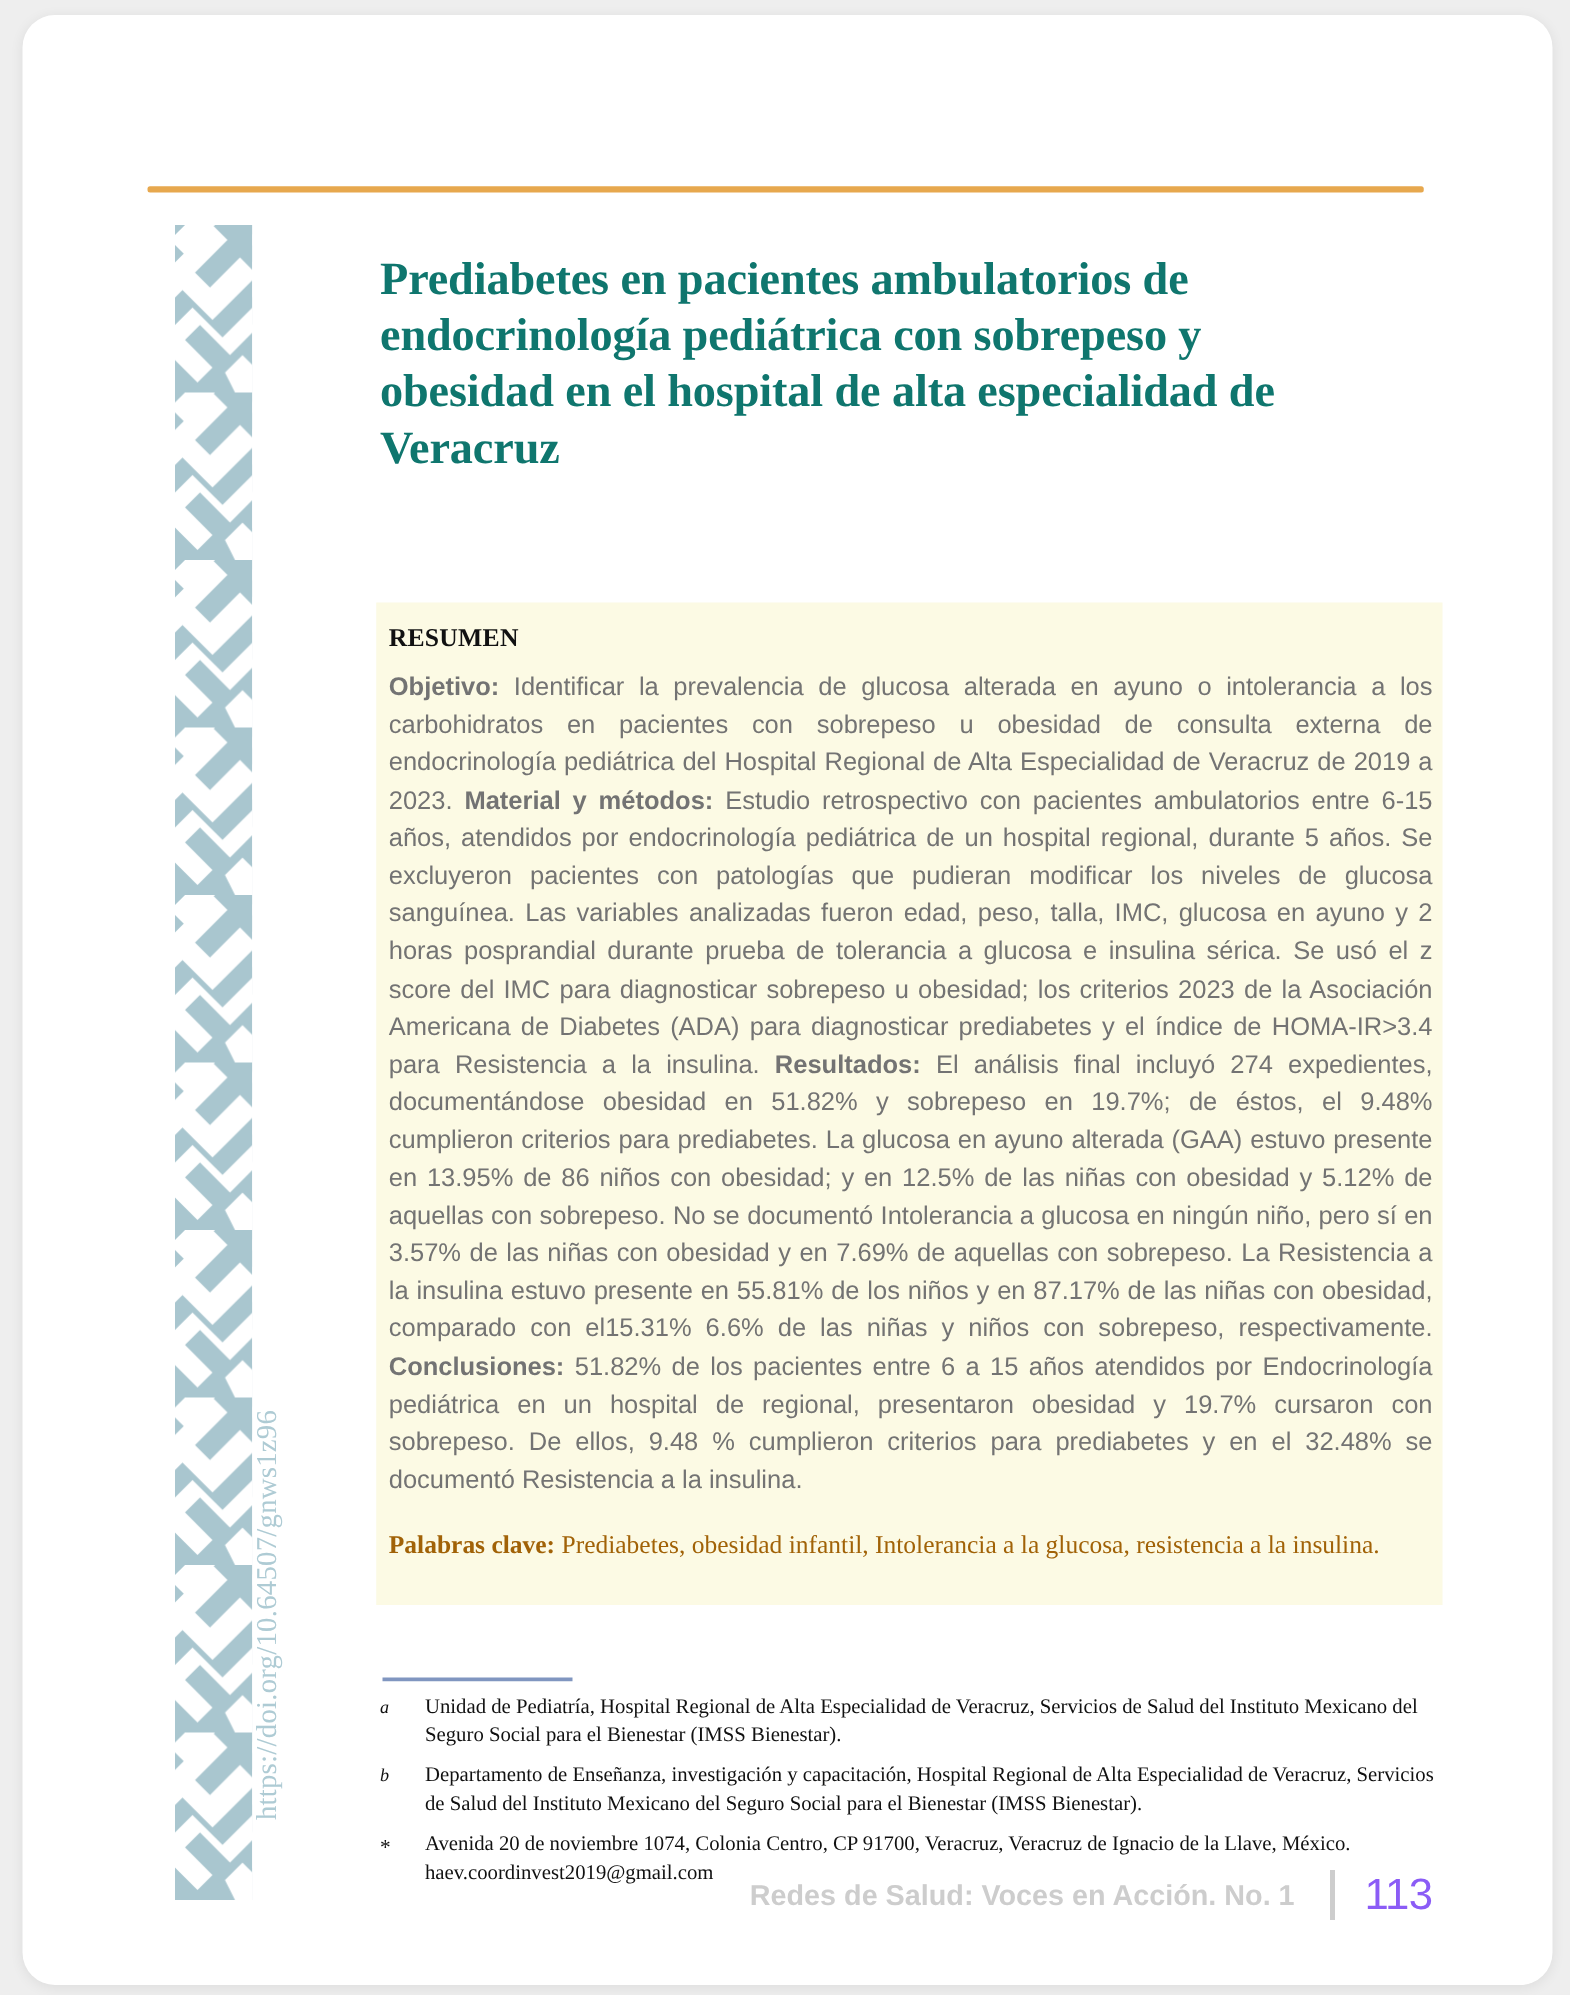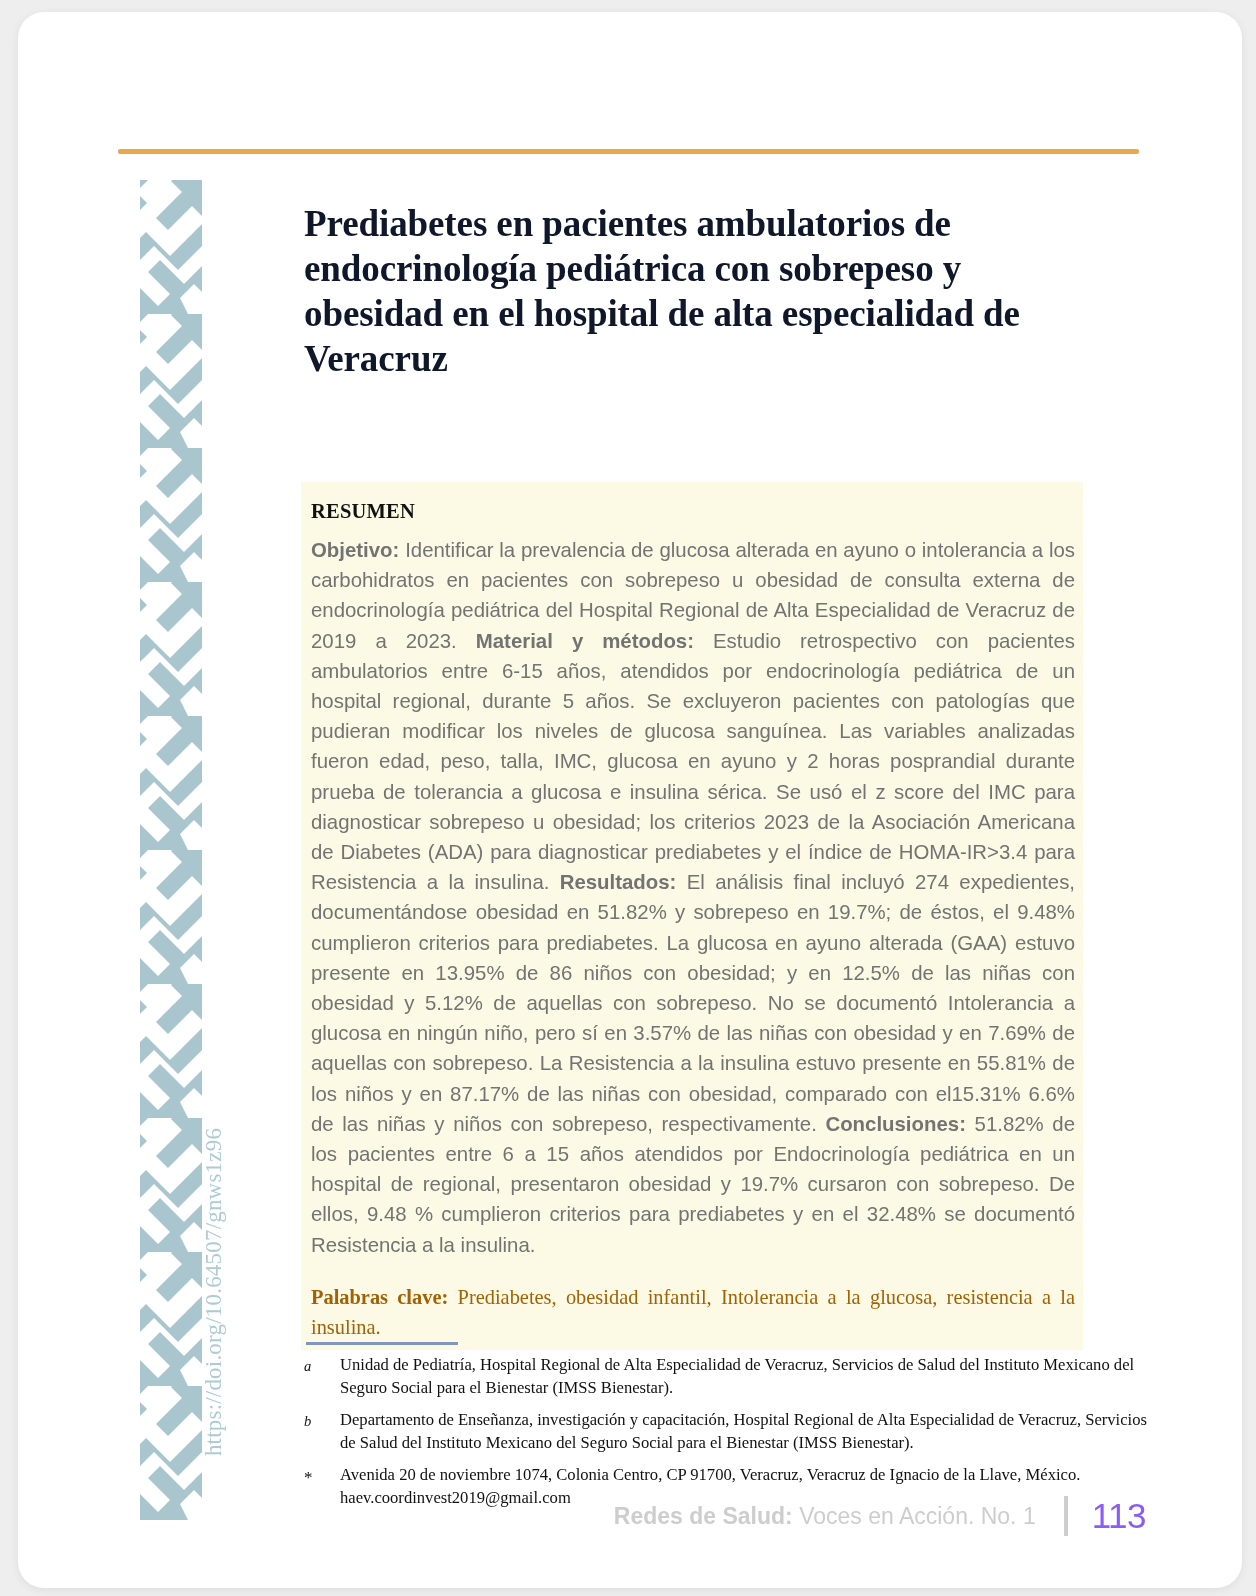--- a/index.html
+++ b/index.html
@@ -100,21 +100,21 @@
 
   
   .article-title {
     position: absolute;
     left: 286px;
     top: 164px;
     width: 790px;
     font-family: "Liberation Serif", serif;
     font-size: 37px;
     line-height: 45px;
-    color: #0f172a;
+    color: #0f766e;
     letter-spacing: -0.1px;
   }
 
   
   .authors {
     position: absolute;
     left: 286px;
     top: 362px;
     width: 852px;
     font-family: "Liberation Serif", serif;
@@ -123,22 +123,22 @@
     line-height: 31px;
     color: #111111;
   }
   .authors sup { font-size: 12px; font-style: normal; }
 
   
   .abstract-box {
     position: absolute;
     left: 283px;
     top: 470px;
-    width: 782px;
-    padding: 18px 0 8px 0;
+    width: 853px;
+    padding: 18px 0 32px 0;
     background: #fcfae4;
   }
   .abstract-inner { padding: 0 8px 0 10px; }
   .abs-heading {
     font-family: "Liberation Serif", serif;
     font-weight: bold;
     font-size: 20.5px;
     letter-spacing: .2px;
     color: #111;
     margin: 0 0 12px 0;
@@ -199,21 +199,21 @@
   .page-footer {
     position: absolute;
     right: 96px;
     bottom: 52px;
     display: flex;
     align-items: center;
     font-family: "Liberation Sans", sans-serif;
     color: #cdcdcd;
   }
   .footer-journal { font-size: 23px; font-weight: bold; white-space: nowrap; }
-  .footer-journal .light { font-weight: normal; text-align: center; }
+  .footer-journal .light { font-weight: bold; text-align: center; }
   .footer-divider {
     width: 4px;
     height: 40px;
     background: #cdcdcd;
     margin: 0 24px 0 28px;
   }
   .footer-pagenum {
     font-size: 35px;
     font-weight: normal;
     color: #8b5cf6;

